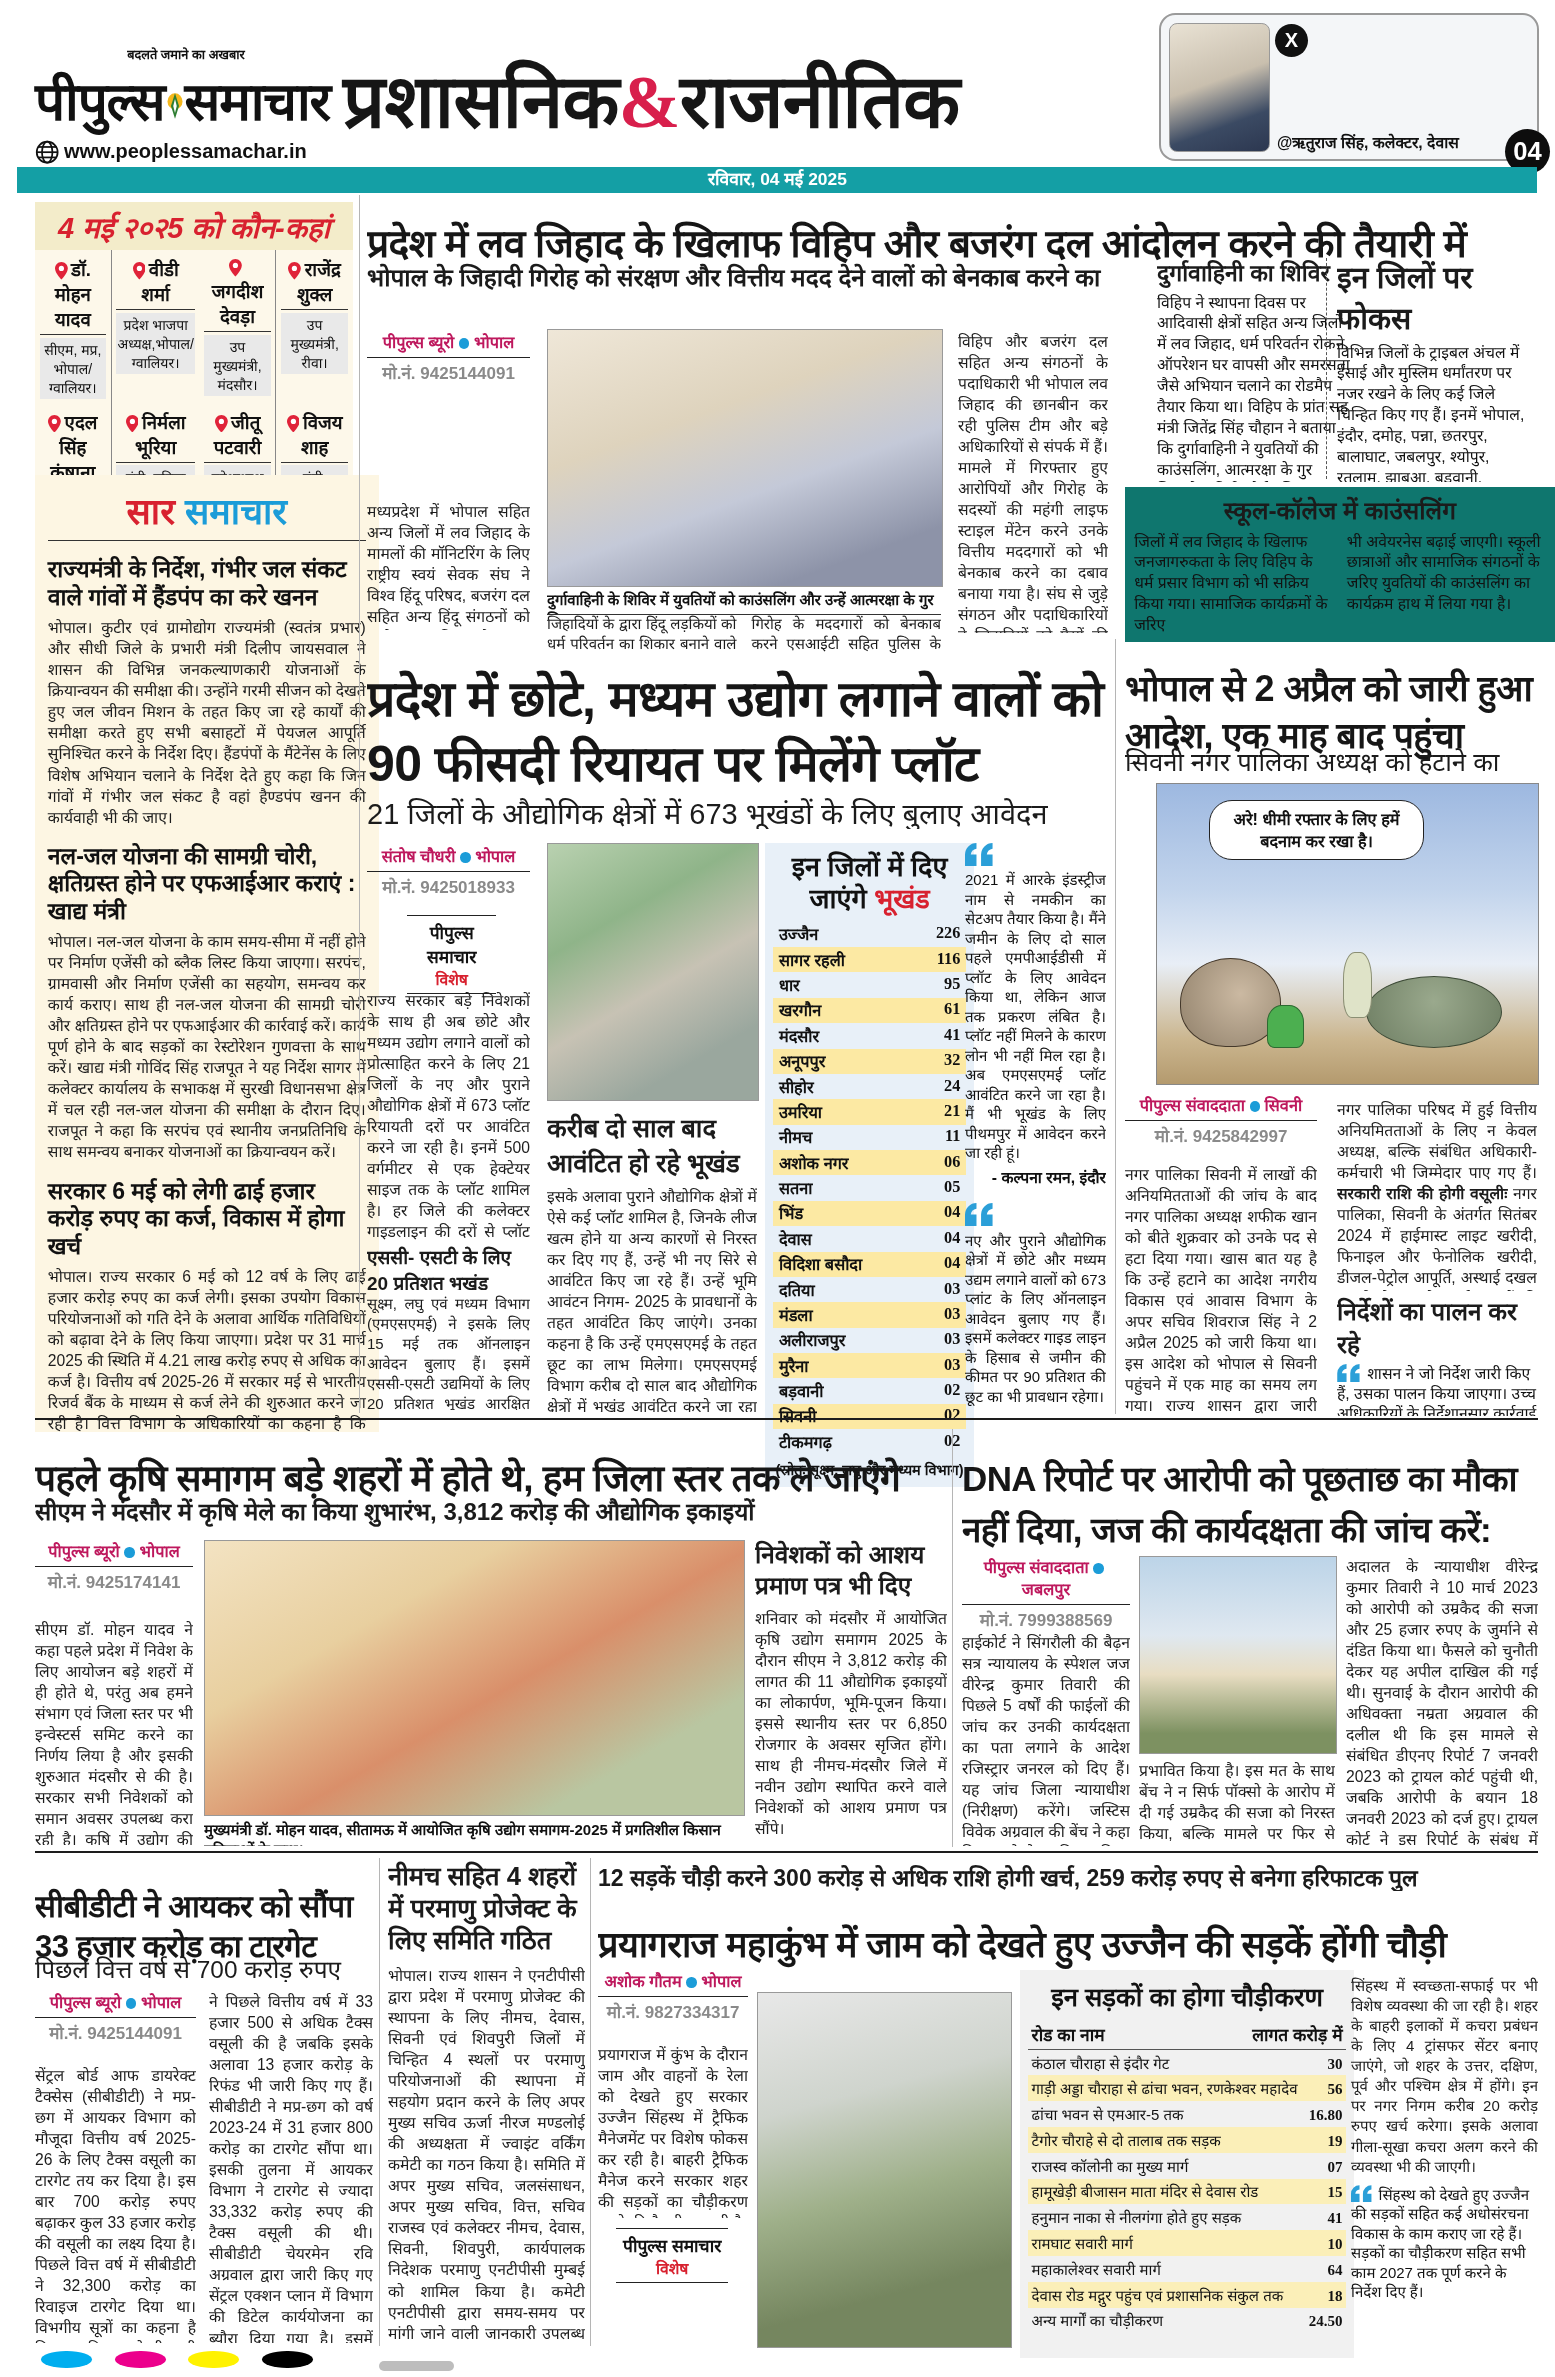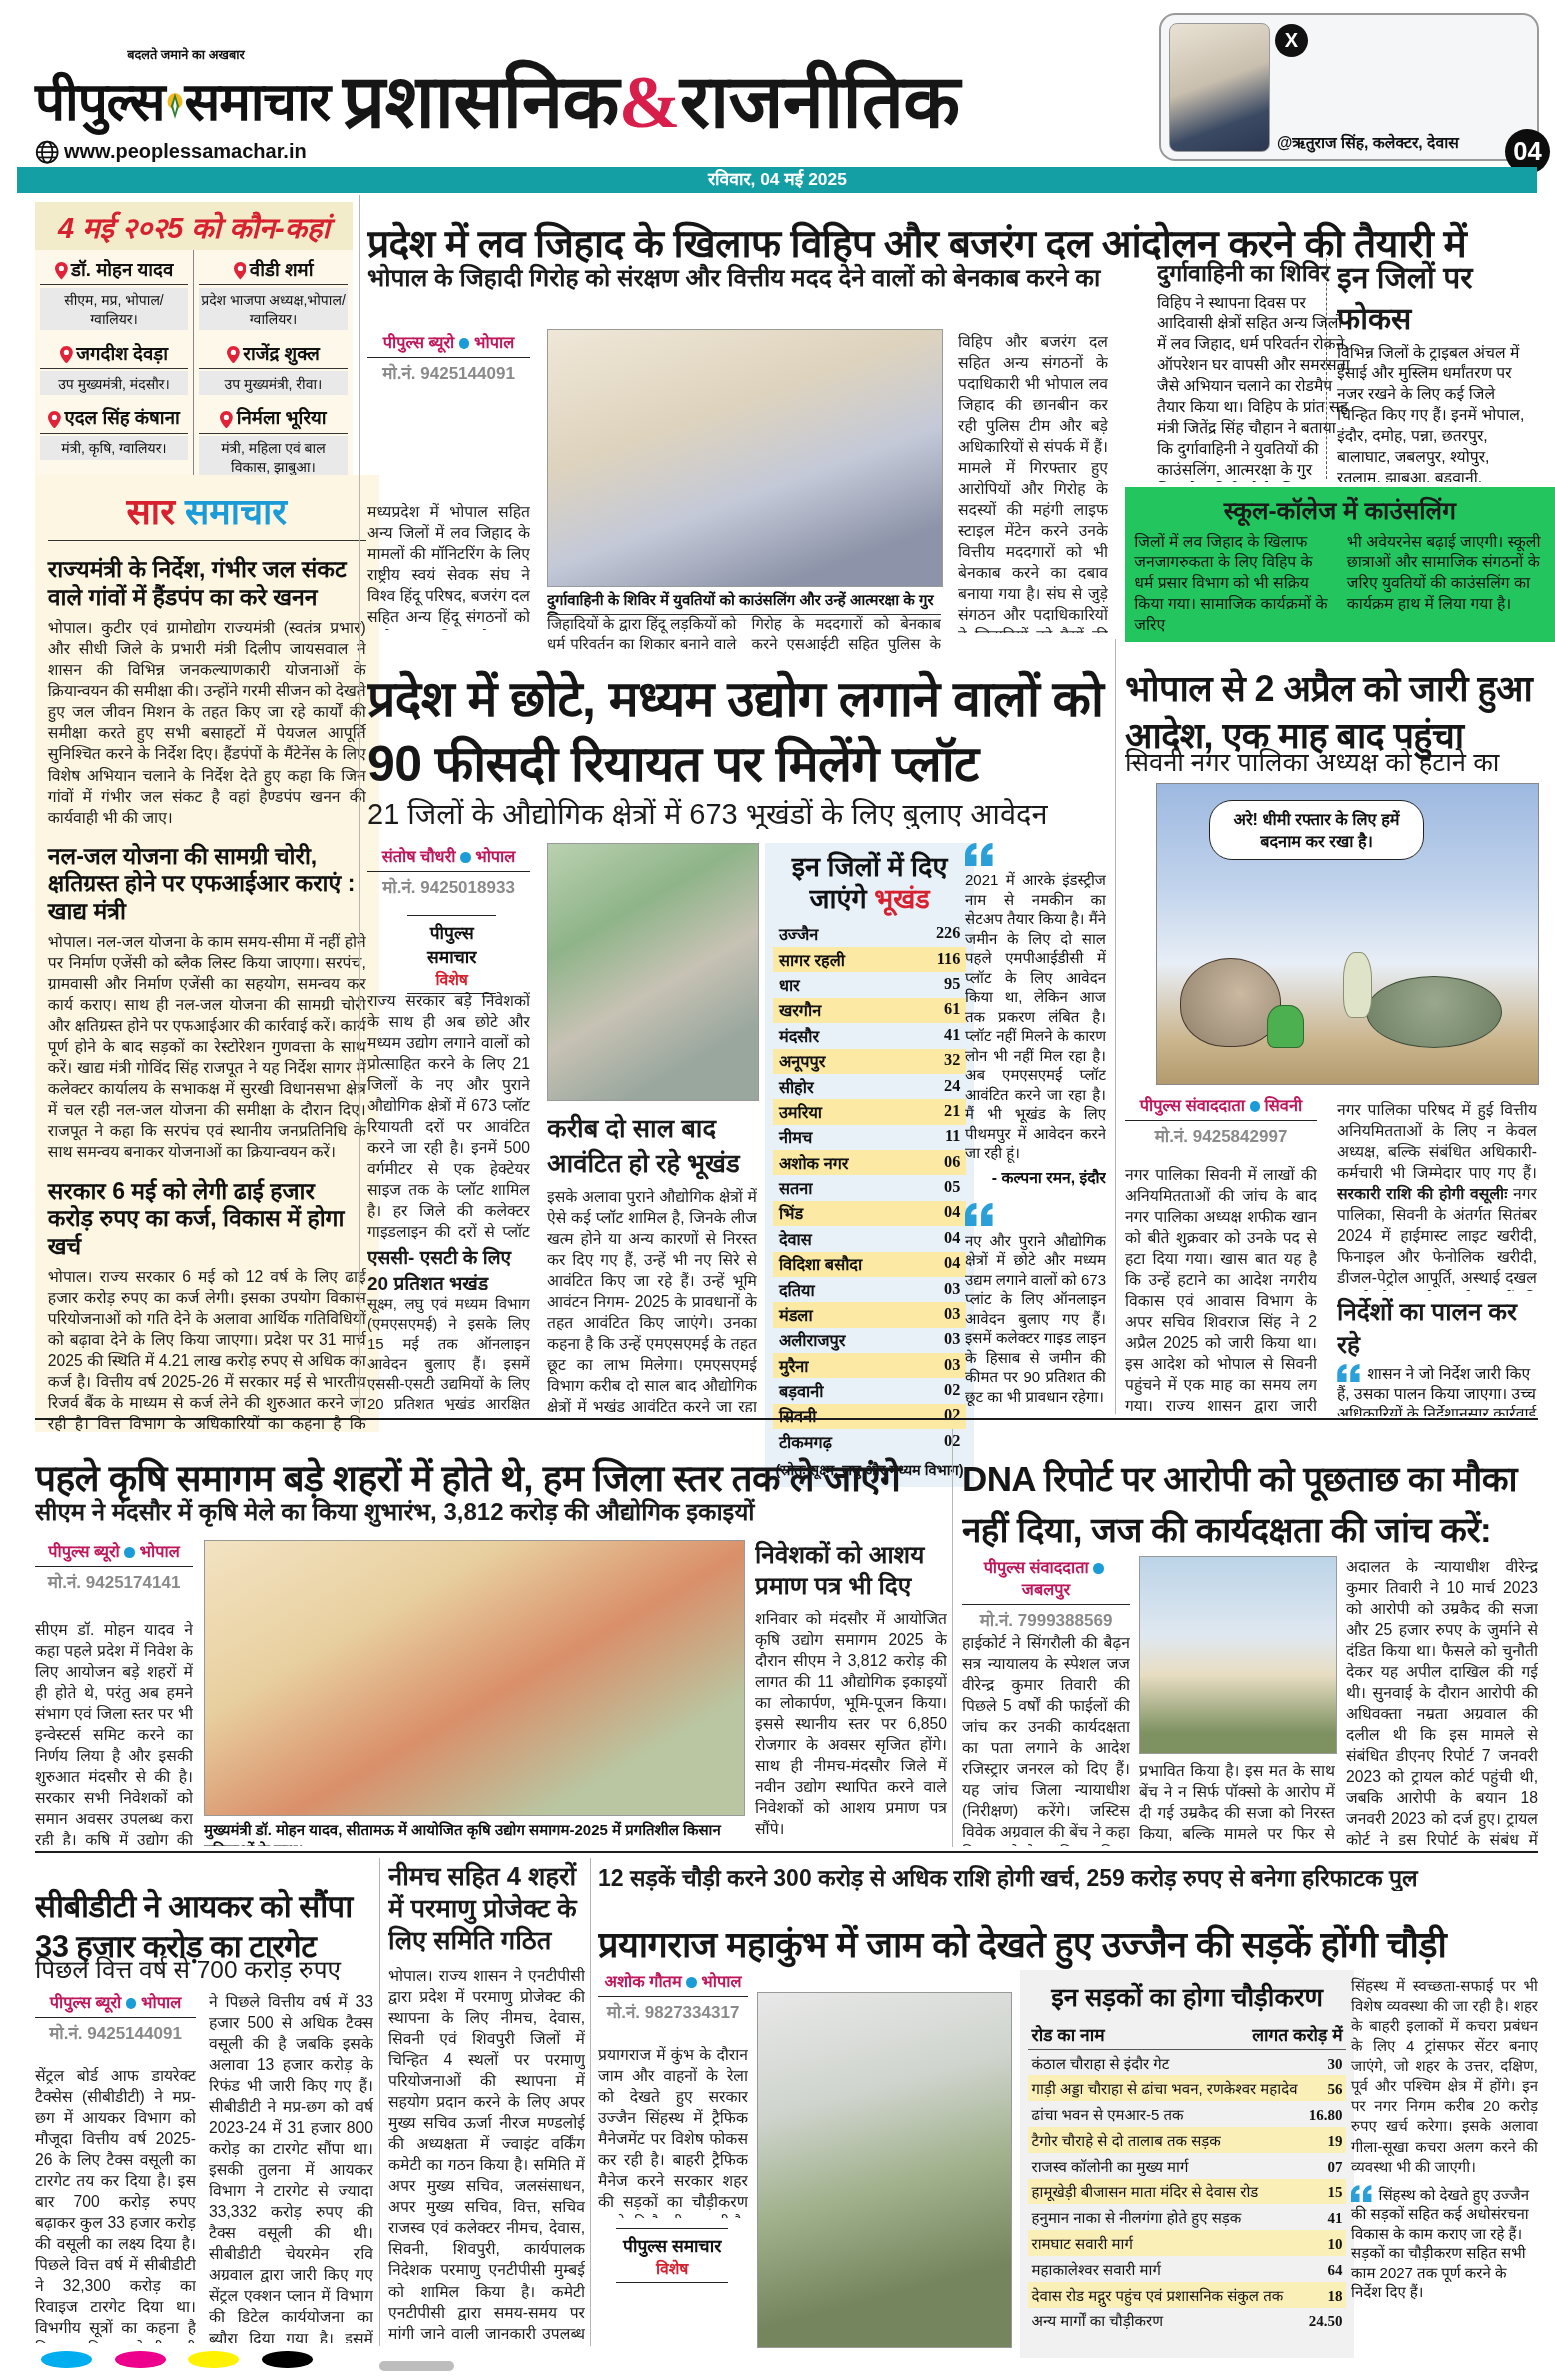--- a/index.html
+++ b/index.html
@@ -12,26 +12,26 @@
   .headline{font-weight:700;color:#161616;letter-spacing:-0.6px;margin-top:24px;}
   .subhead{font-weight:700;color:#1b1b1b;}
   .byline{font-weight:700;font-size:16.3px;color:#be185d;}
   .phone{font-weight:700;font-size:17px;color:#8a8a8a;}
   .dot{display:inline-block;width:10.5px;height:10.5px;border-radius:50%;background:#1b9cd8;vertical-align:middle;margin:0 4.6px;}
   .rule{border:0;border-top:1.7px solid #222;margin:3.5px 0;}
   .photo{background:linear-gradient(135deg,#d8cdb6,#b9a98e 40%,#8f8a77 70%,#6f6c5e);border:0.6px solid #999;}
   .caption{font-weight:700;font-size:15px;color:#111;border-bottom:1.2px solid #333;padding-bottom:2.3px;}
   .vsep{position:absolute;width:1.2px;background:#b5b5b5;}
   .hsep{position:absolute;height:2.3px;background:#1d1d1d;}
-  .graybox{background:#22c55e;}
+  .graybox{background:#0f766e;}
   .q-author{font-weight:700;text-align:right;font-size:15.7px;margin-top:3.5px;}
   
   .ww-box{background:#fdf8ea;}
   .ww-title{background:#f3ecca;color:#d8212f;font-weight:700;font-style:italic;font-size:29px;text-align:center;padding:4.6px 0;}
-  .ww-grid{display:grid;grid-template-columns:1fr 1fr;}
+  .ww-grid{display:grid;grid-template-columns:1fr 1fr 1fr 1fr;}
   .ww-item{padding:5.8px 4.6px 3.5px 4.6px;border-bottom:0;}
   .ww-grid > div:nth-of-type(odd){border-right:1.2px solid #888;}
   .ww-name{font-weight:700;font-size:18.6px;text-align:center;border-bottom:1.2px solid #333;padding-bottom:3.5px;}
   .ww-role{background:#e9e9e9;font-size:14px;text-align:center;padding:2.3px 1.2px;margin-top:2.3px;}
   .pin{display:inline-block;vertical-align:middle;margin-right:3.5px;}
   
   .saar-box{background:#fdf6e3;padding:10.5px 12.8px;}
   .saar-h{font-size:23px;font-weight:700;line-height:1.2;margin:15px 0 5.8px 0;}
   
   .pt{background:#e8f0f8;padding:8.1px;}

